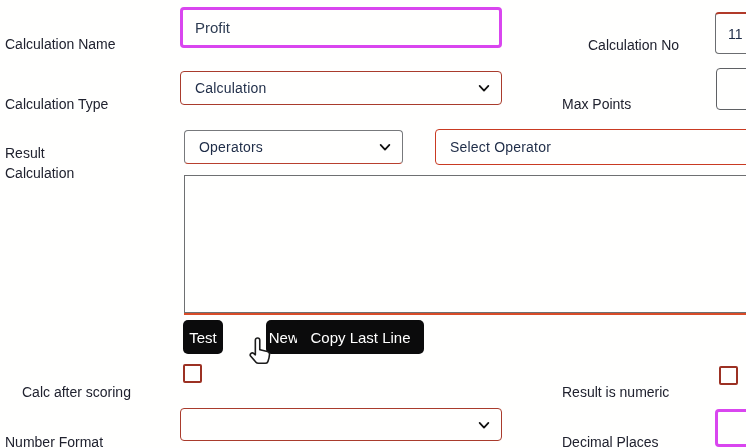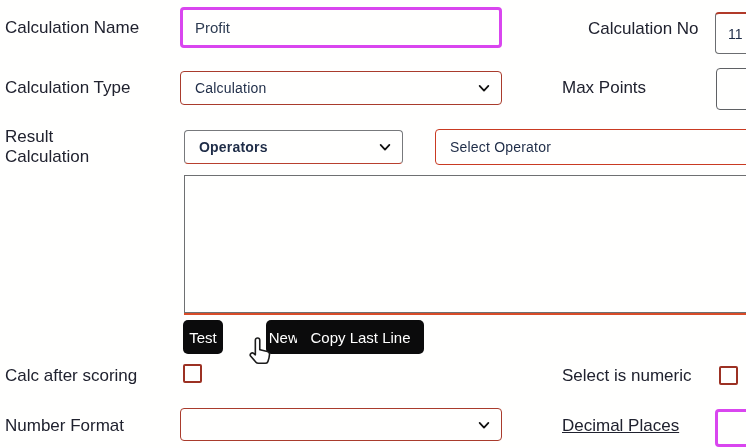--- a/index.html
+++ b/index.html
@@ -7,24 +7,25 @@
   body { font-family: "Liberation Sans", sans-serif; }
   #screen {
     position: relative;
     width: 746px;
     height: 448px;
     background: #fffffe;
     overflow: hidden;
   }
   .label {
     position: absolute;
-    font-size: 17px;
+    font-size: 14px;
     color: #20222f;
     line-height: 20px;
     white-space: nowrap;
+    margin-top: 16px;
   }
   .textbox {
     position: absolute;
     background: #fffffe;
     border: 3px solid #d946ef;
     border-radius: 4px;
     font-size: 15px;
     color: #2e3c52;
     display: flex;
     align-items: center;
@@ -40,21 +41,21 @@
     letter-spacing: 0.2px;
     display: flex;
     align-items: center;
     justify-content: space-between;
     padding: 0 10px 0 14px;
     cursor: default;
   }
   .chev { width: 14px; height: 14px; flex: 0 0 auto; }
   .gray-border { border: 1px solid #5f6164; }
   .gray-red-top { border: 1px solid #6b6d70; border-top: 2px solid #b13a29; }
-  .gray-redbottom { border: 1px solid #77797c; border-bottom: 1px solid #b8402e; font-weight: bold; }
+  .gray-redbottom { border: 1px solid #77797c; border-bottom: 1px solid #b8402e; }
   #textarea-wrap {
     position: absolute;
     left: 184px; top: 175px;
     width: 575px; height: 140px;
     border-bottom: 2px solid #d94c28;
   }
   #calc-textarea {
     width: 100%; height: 138px;
     background: #fffffe;
     border: 1px solid #6e7072;
@@ -130,24 +131,24 @@
   </div>
 
   <button class="btn" style="left:183px; width:40px;">Test</button>
   <button class="btn" style="left:226px; width:68px;margin-left:40px;">New Line</button>
   <button class="btn" style="left:297px; width:127px;">Copy Last Line</button>
 
   <svg id="cursor" viewBox="0 0 24 26">
     <path d="M9.2 1.6c1 0 1.8.8 1.8 1.8v7.8l1 .1 5.2 1.3c1.1.3 1.8 1.3 1.7 2.4-.1 1.3-.5 3.9-1.3 5.8-.4.9-1.2 1.4-2.2 1.4h-5.6c-.7 0-1.4-.3-1.9-.9l-4.2-4.8c-.6-.7-.5-1.8.2-2.4.6-.5 1.5-.5 2.1 0l1.4 1.2V3.4c0-1 .8-1.8 1.8-1.8z" fill="#ffffff" stroke="#1c1c1c" stroke-width="1.3" stroke-linejoin="round"></path>
   </svg>
 
-  <div class="label" style="left:5px; top:366px;">Calc after scoring</div>
+  <div class="label" style="left:22px; top:366px;">Calc after scoring</div>
   <div class="checkbox" style="left:183px; top:364px;"></div>
 
-  <div class="label" style="left:562px; top:366px;">Select is numeric</div>
+  <div class="label" style="left:562px; top:366px;">Result is numeric</div>
   <div class="checkbox" style="left:719px; top:366px;"></div>
 
   <div class="label" style="left:5px; top:416px;">Number Format</div>
   <div class="selectbox" style="left:180px; top:408px; width:322px; height:33px;">
     <span></span>
     <svg class="chev" viewBox="0 0 16 16">
       <polyline points="3,5.5 8,11 13,5.5" fill="none" stroke="#111" stroke-width="2" stroke-linecap="round" stroke-linejoin="round"></polyline>
     </svg>
   </div>
 

